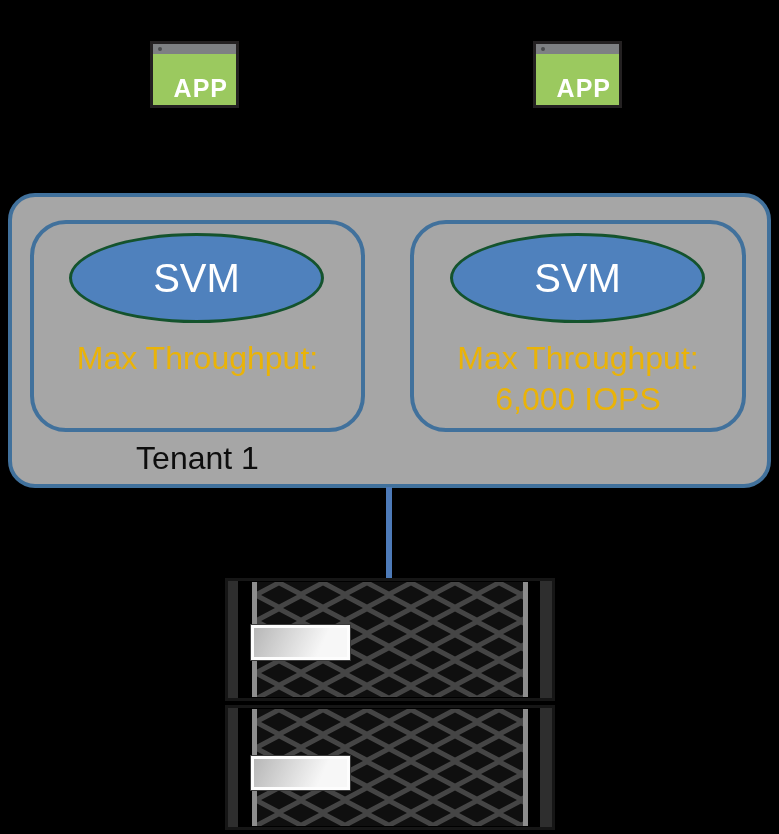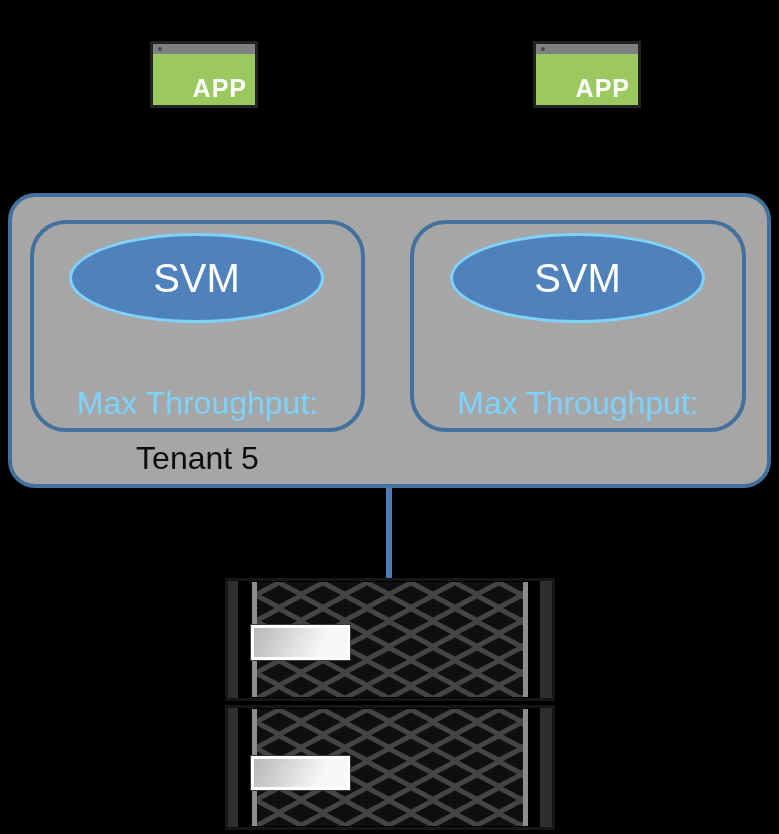--- a/index.html
+++ b/index.html
@@ -6,21 +6,21 @@
   body{
     width:779px;height:834px;
     background:#000;
     font-family:"Liberation Sans", sans-serif;
     overflow:hidden;
   }
   #stage{position:relative;width:779px;height:834px;background:#000;}
 
   
   .app-icon{
-    position:absolute;width:108px;height:67px;box-sizing:border-box;
+    position:absolute;width:89px;height:67px;box-sizing:border-box;
     border:3px solid #242122;background:#9bc95f;padding-left:9px;
   }
   .app-titlebar{
     position:absolute;left:0;top:0;right:0;height:10px;background:#7e8083;
   }
   .app-dot{
     position:absolute;left:5px;top:3px;width:4px;height:4px;border-radius:50%;
     background:#4a4b4d;
   }
   .app-label{
@@ -50,30 +50,30 @@
   }
   .tenant-box{
     position:absolute;top:220px;height:212px;box-sizing:border-box;
     border:4px solid #41719c;border-radius:36px;background:transparent;
   }
   #tenant-box-1{left:30px;width:335px;}
   #tenant-box-2{left:410px;width:336px;}
 
   .svm-ellipse{
     position:absolute;top:233px;width:255px;height:90px;box-sizing:border-box;
-    background:#4f81bd;border:3px solid #7dd3fc;border-radius:50%;
+    background:#4f81bd;border:3px solid #14532d;border-radius:50%;
     display:flex;align-items:center;justify-content:center;
     color:#fff;font-size:40px;
   }
   #svm-ellipse-1{left:69px;}
   #svm-ellipse-2{left:450px;}
 
   .throughput{
     position:absolute;top:338px;text-align:center;
-    color:#7dd3fc;font-size:32px;line-height:41px;margin-top:45px;
+    color:#eab308;font-size:32px;line-height:41px;
   }
   #throughput-1{left:30px;width:335px;}
   #throughput-2{left:410px;width:336px;}
 
   .tenant-name{
     position:absolute;top:438px;text-align:center;
     color:#0d0d0d;font-size:32px;line-height:40px;
   }
   #tenant-name-1{left:30px;width:335px;}
   #tenant-name-2{left:410px;width:336px;}
@@ -132,28 +132,29 @@
 
   <div id="cluster-box"></div>
 
   <div class="tenant-box" id="tenant-box-1"></div>
   <div class="svm-ellipse" id="svm-ellipse-1">
     <span>SVM</span>
   </div>
   <div class="throughput" id="throughput-1">
     <div>Max Throughput:</div>
   </div>
-  <div class="tenant-name" id="tenant-name-1">Tenant 5</div>
+  <div class="tenant-name" id="tenant-name-1">Tenant 1</div>
 
   <div class="tenant-box" id="tenant-box-2"></div>
   <div class="svm-ellipse" id="svm-ellipse-2">
     <span>SVM</span>
   </div>
   <div class="throughput" id="throughput-2">
     <div>Max Throughput:</div>
+    <div>6,000 IOPS</div>
   </div>
 
   <div id="connector"></div>
 
   <div class="storage-unit" id="storage-unit-1">
     <div class="unit-side left"></div>
     <div class="unit-side right"></div>
     <div class="unit-strip left"></div>
     <div class="unit-strip right"></div>
     <div class="unit-mesh">

